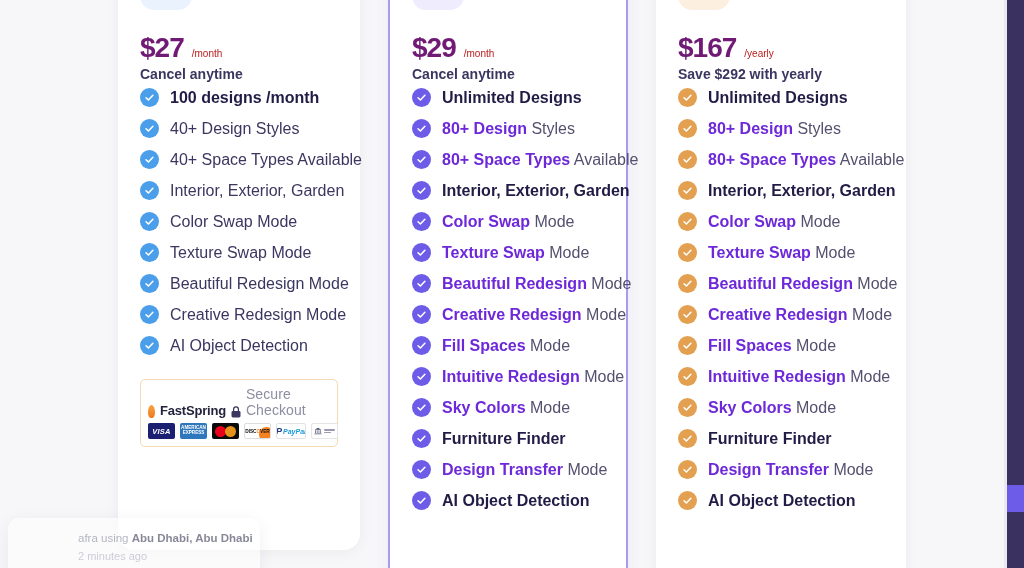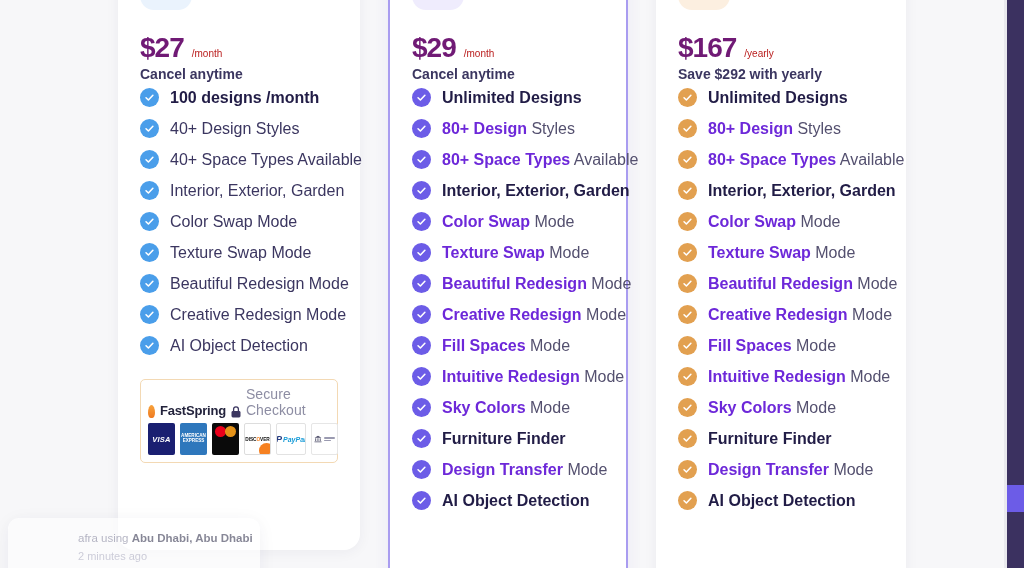--- a/index.html
+++ b/index.html
@@ -149,21 +149,21 @@
     width: 7px; height: 13px;
     background: linear-gradient(#f7a23b, #ef7a21);
     border-radius: 50% 50% 40% 40% / 60% 60% 40% 40%;
     flex: 0 0 7px;
   }
   .fs-name { font-size: 13px; font-weight: 700; color: #23233c; letter-spacing: -.2px; }
   .fs-lock { width: 10px; height: 12px; flex: 0 0 10px; }
   .fs-secure { font-size: 14px; color: #8d8da3; letter-spacing: .1px; }
   .fs-cards { display: flex; align-items: center; gap: 5px; }
   .pay {
-    height: 32px; border-radius: 2px;
+    height: 16px; border-radius: 2px;
     display: flex; align-items: center; justify-content: center;
     flex: 0 0 auto; overflow: hidden;
   }
   .pay-visa { width: 27px; background: #1a1f71; color: #fff; font-size: 7.5px; font-weight: 700; font-style: italic; letter-spacing: .2px; }
   .pay-amex { width: 27px; background: #2e77bc; color: #fff; font-size: 4.6px; font-weight: 700; text-align: center; line-height: 1.05; padding: 0 1px; }
   .pay-mc   { width: 27px; background: #0a0a0a; position: relative; }
   .mc-l, .mc-r { position: absolute; top: 2.5px; width: 11px; height: 11px; border-radius: 50%; }
   .mc-l { left: 3px;  background: #eb001b; }
   .mc-r { right: 3px; background: #f79e1b; opacity: .92; }
   .pay-disc { width: 27px; background: #fff; border: 1px solid #ddd; position: relative; }

